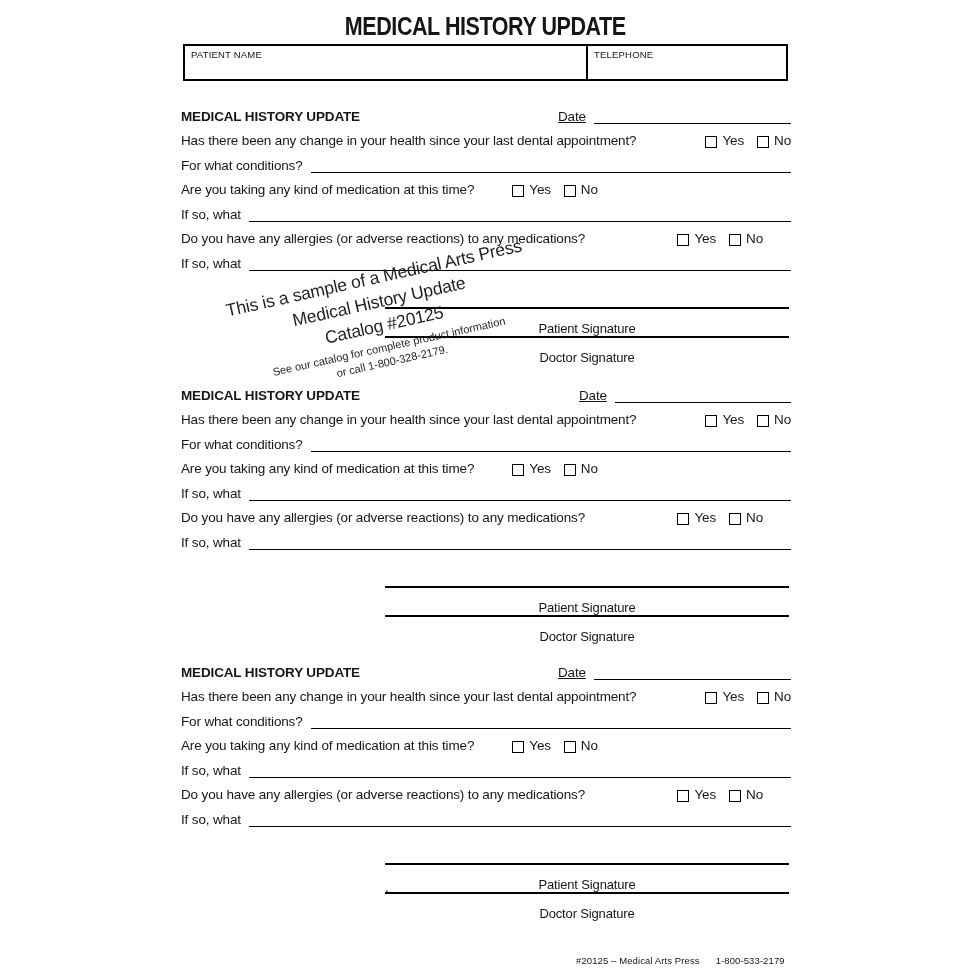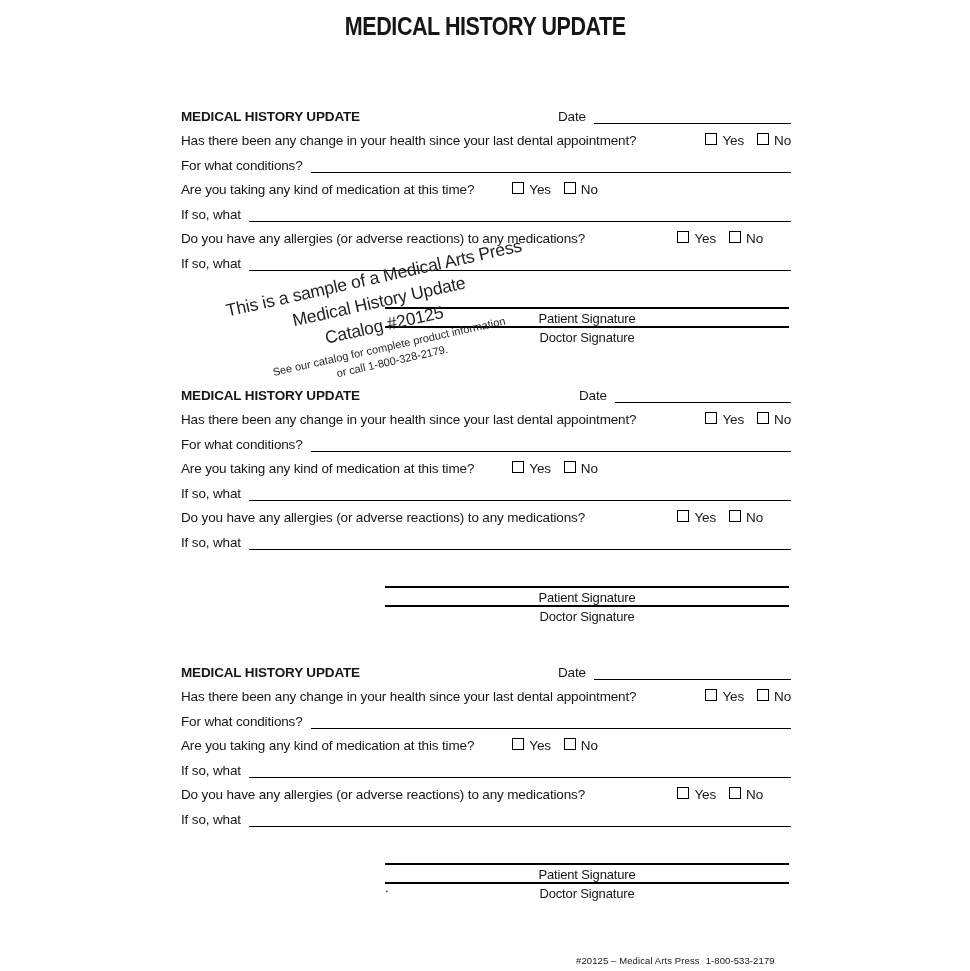--- a/index.html
+++ b/index.html
@@ -20,63 +20,71 @@
   }
   .pt-cell { padding:3px 6px; font-size:9.5px; letter-spacing:0.2px; box-sizing:border-box; }
   .pt-cell.name { width:403px; border-right:2px solid #000; }
   .pt-cell.phone { flex:1; }
 
   
   .section { position:absolute; left:181px; width:610px; font-size:13.5px; letter-spacing:-0.15px; }
   #s1 { top:104px; } #s2 { top:383px; } #s3 { top:660px; }
   .row { height:24.5px; display:flex; align-items:center; white-space:nowrap; }
   .heading { font-weight:bold; }
-  .date-group { margin-left:auto; display:flex; align-items:center; width:233px; }
+  .date-group { margin-left:auto; display:flex; align-items:center; width:233px;text-decoration:underline; }
   .date-group.dg-narrow { width:212px; }
   .fill { flex:1; height:15px; border-bottom:1.5px solid #000; margin-left:8px; }
-  .cbg { display:flex; align-items:flex-start; }
+  .cbg { display:flex; align-items:flex-end; }
   .cbg.push { margin-left:auto; }
   .cbg.med  { margin-left:38px; }
   .cbg.alg  { margin-left:auto; margin-right:28px; }
   .cb {
     width:12px; height:12px; border:1.5px solid #000; box-sizing:border-box;
     display:inline-block; margin-right:5px; background:#fff;
   }
   .cb.gap { margin-left:13px; }
 
   .sig { margin-left:204px; width:404px; text-align:center; font-size:13px; }
   .sig .line { height:0; border-bottom:2px solid #000; }
-  .sig .lab { padding-top:2px; }
+  .sig .lab { padding-top:12px; }
   .sig1 { margin-top:31px; }
   .sig2 { }
 
   
   .watermark {
     position:absolute; left:205px; top:265px; width:355px; text-align:center;
     transform:rotate(-12.5deg); color:#1f1f1f; pointer-events:none; white-space:nowrap;
   }
   .wm-l { font-size:17.5px; line-height:24px; letter-spacing:-0.2px; }
   .wm-s { font-size:11px;  line-height:15px; }
   .wm-s.first { margin-top:3px; }
 
   .stray { position:absolute; left:385px; top:880px; font-size:13px; }
   .footer {
     position:absolute; left:576px; top:955px; font-size:9.5px;
-    display:flex; gap:6px; letter-spacing:0.1px;justify-content:center;
+    display:flex; gap:16px; letter-spacing:0.1px;justify-content:center;
   }
 </style>
 </head>
 <body>
 
 <div class="page">
 
   <div class="title">
     <span class="condensed">MEDICAL HISTORY UPDATE</span>
   </div>
 
+  <div class="pt-box">
+    <div class="pt-cell name">
+      <span>PATIENT NAME</span>
+    </div>
+    <div class="pt-cell phone">
+      <span>TELEPHONE</span>
+    </div>
+  </div>
 
   <div class="section" id="s1">
     <div class="row">
       <span class="heading">MEDICAL HISTORY UPDATE</span>
       <span class="date-group">
         <span>Date</span>
         <span class="fill"></span>
       </span>
     </div>
     <div class="row">

